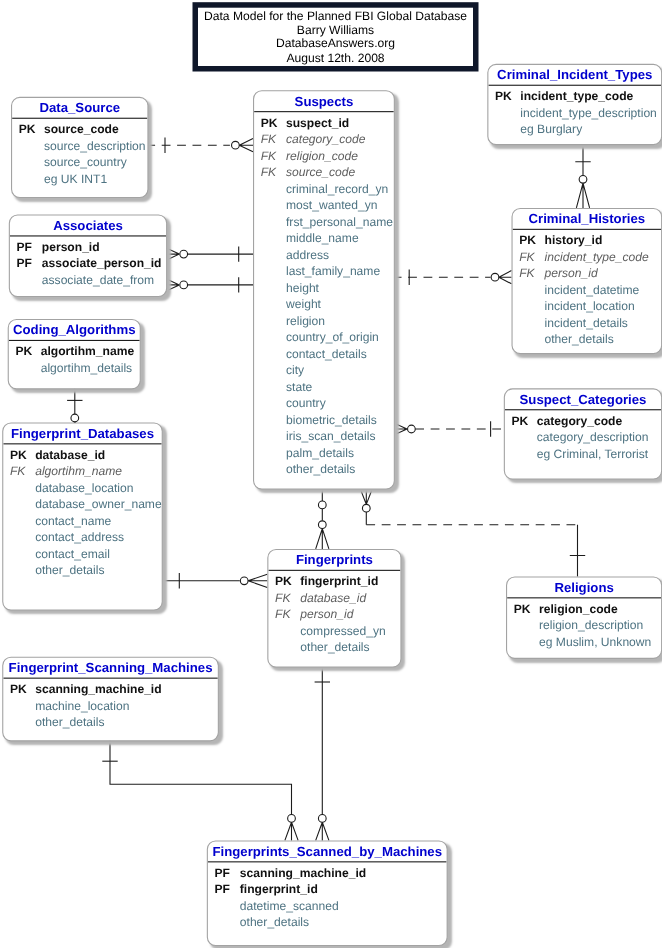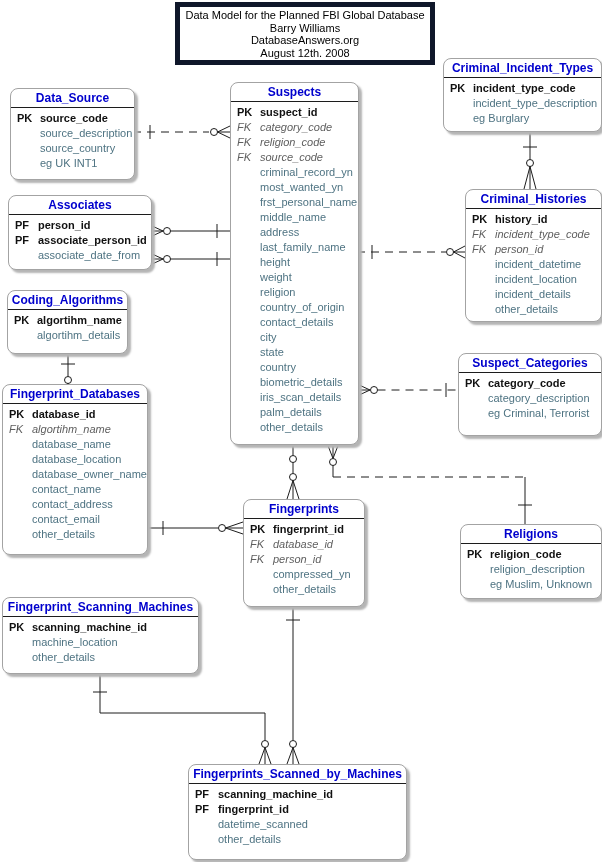--- a/index.html
+++ b/index.html
@@ -181,24 +181,20 @@
       <div class="row pk">
         <span class="prefix">PK</span>
         <span class="name">database_id</span>
       </div>
       <div class="row fk">
         <span class="prefix">FK</span>
         <span class="name">algortihm_name</span>
       </div>
       <div class="row attr">
         <span class="prefix"></span>
-        <span class="name">database_name</span>
-      </div>
-      <div class="row attr">
-        <span class="prefix"></span>
         <span class="name">database_location</span>
       </div>
       <div class="row attr">
         <span class="prefix"></span>
         <span class="name">database_owner_name</span>
       </div>
       <div class="row attr">
         <span class="prefix"></span>
         <span class="name">contact_name</span>
       </div>

